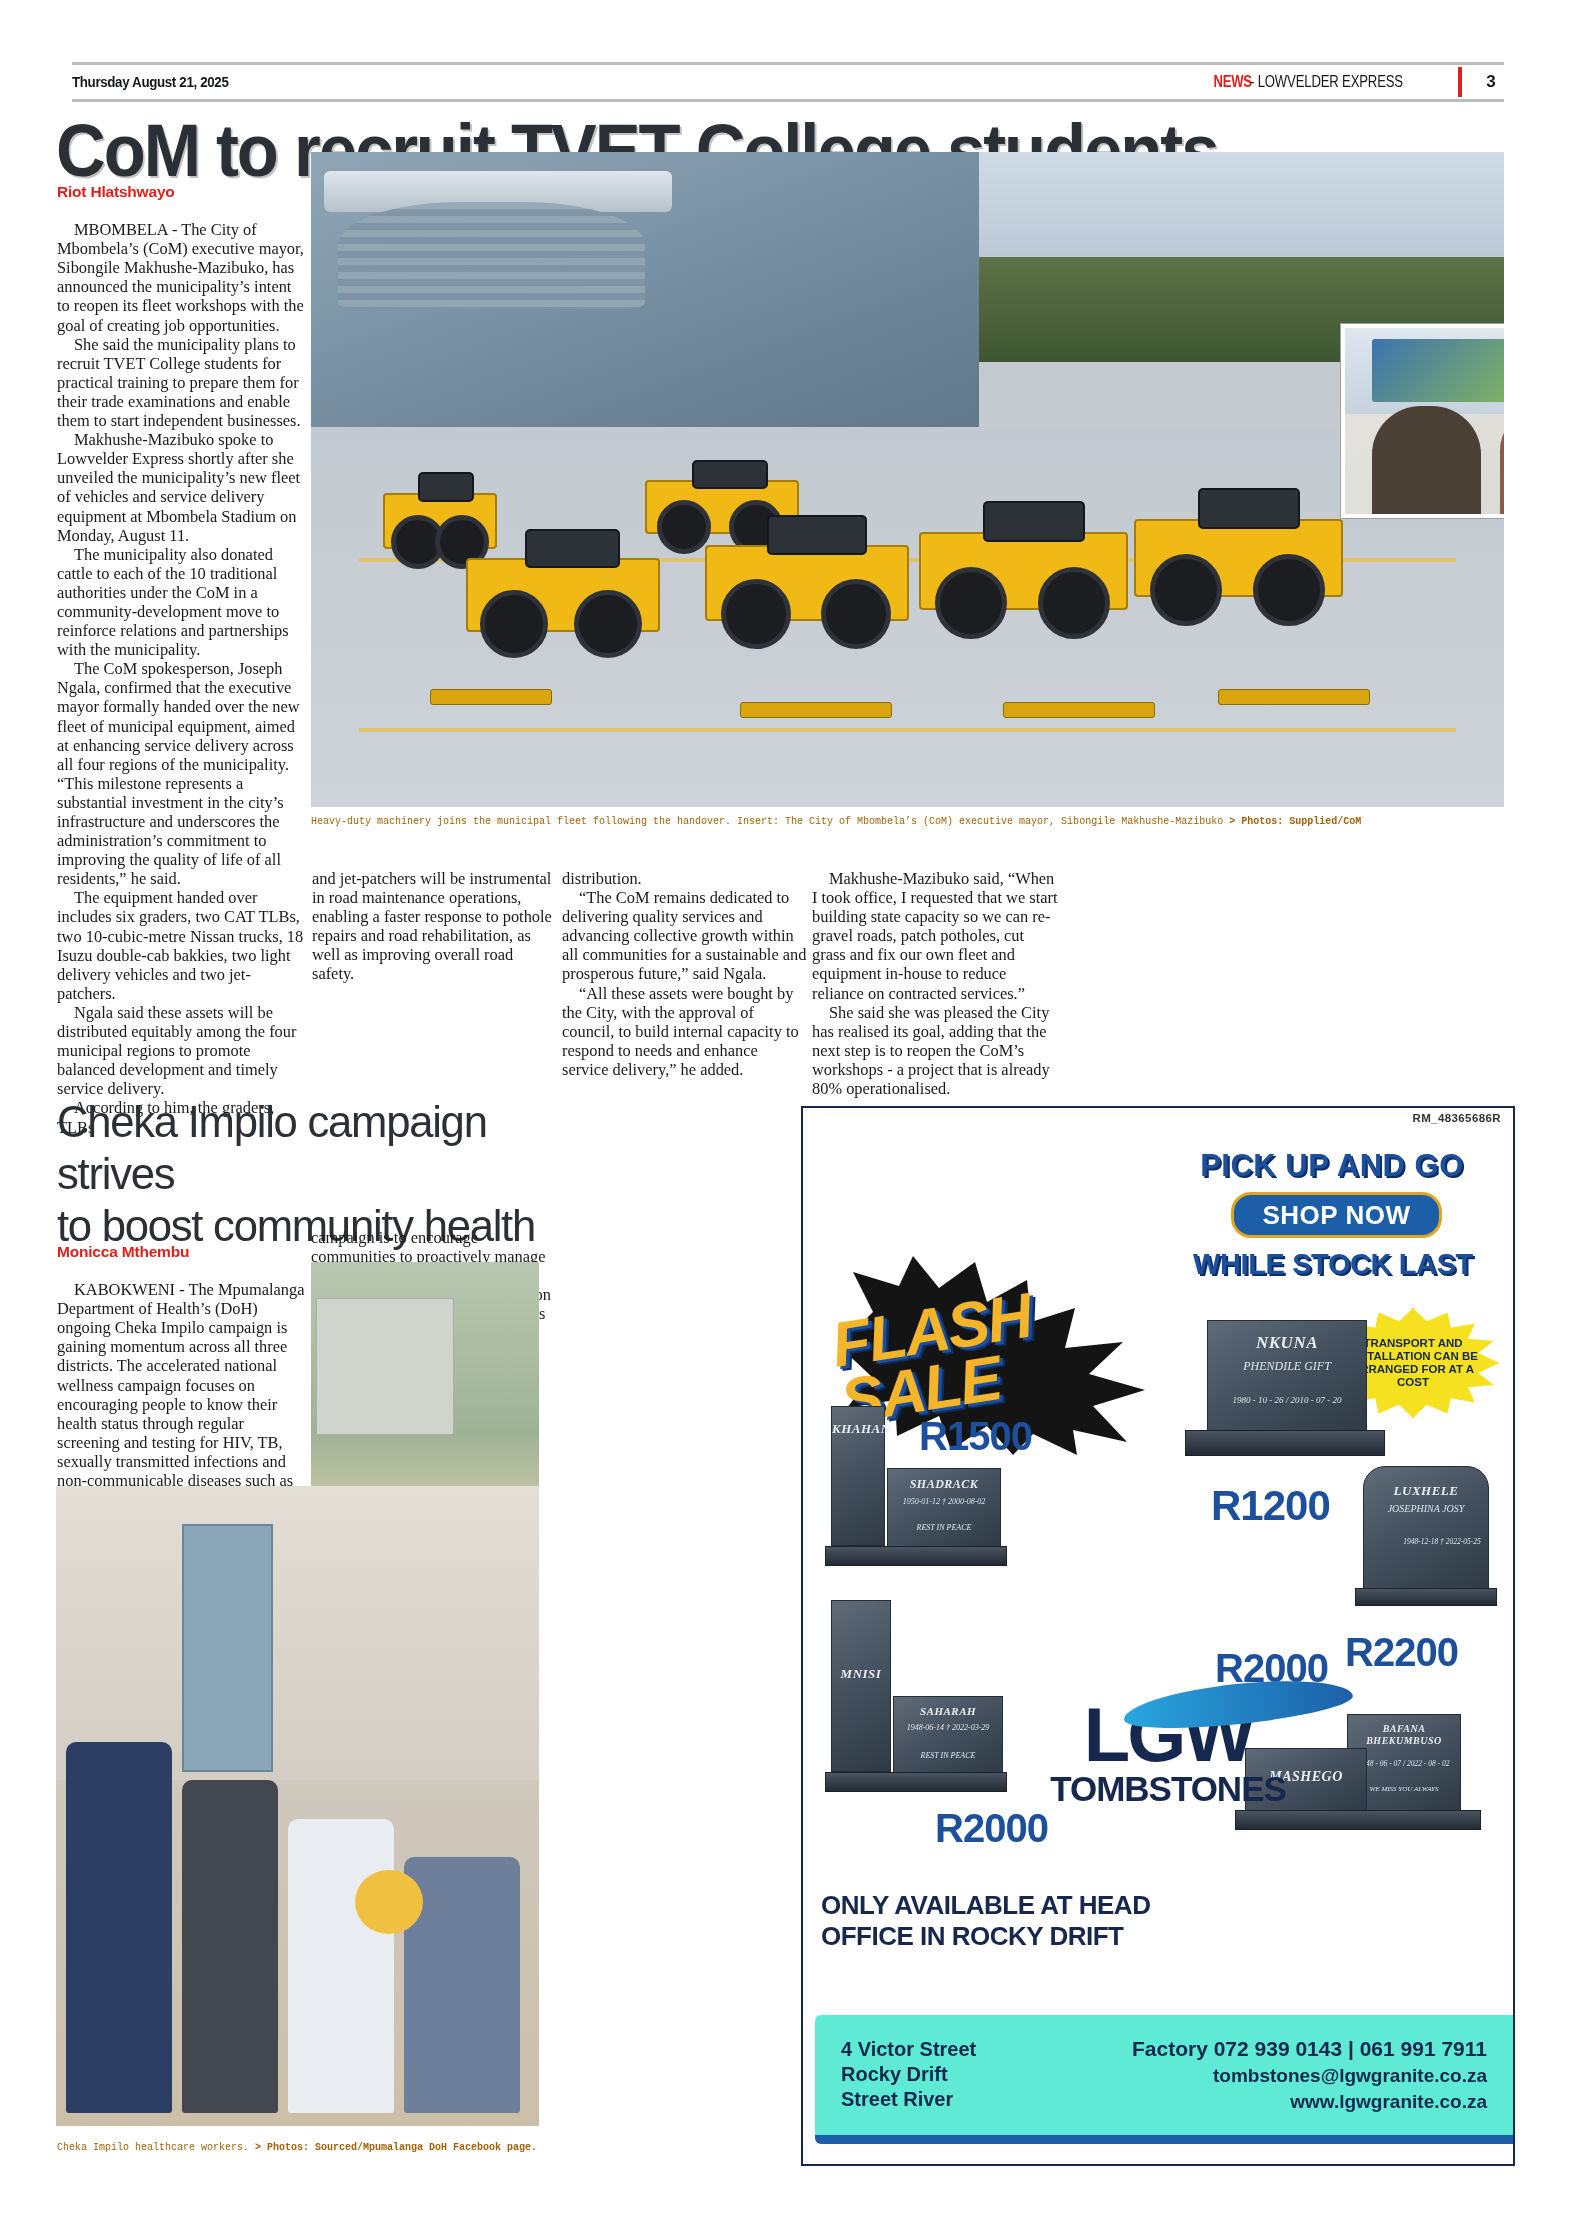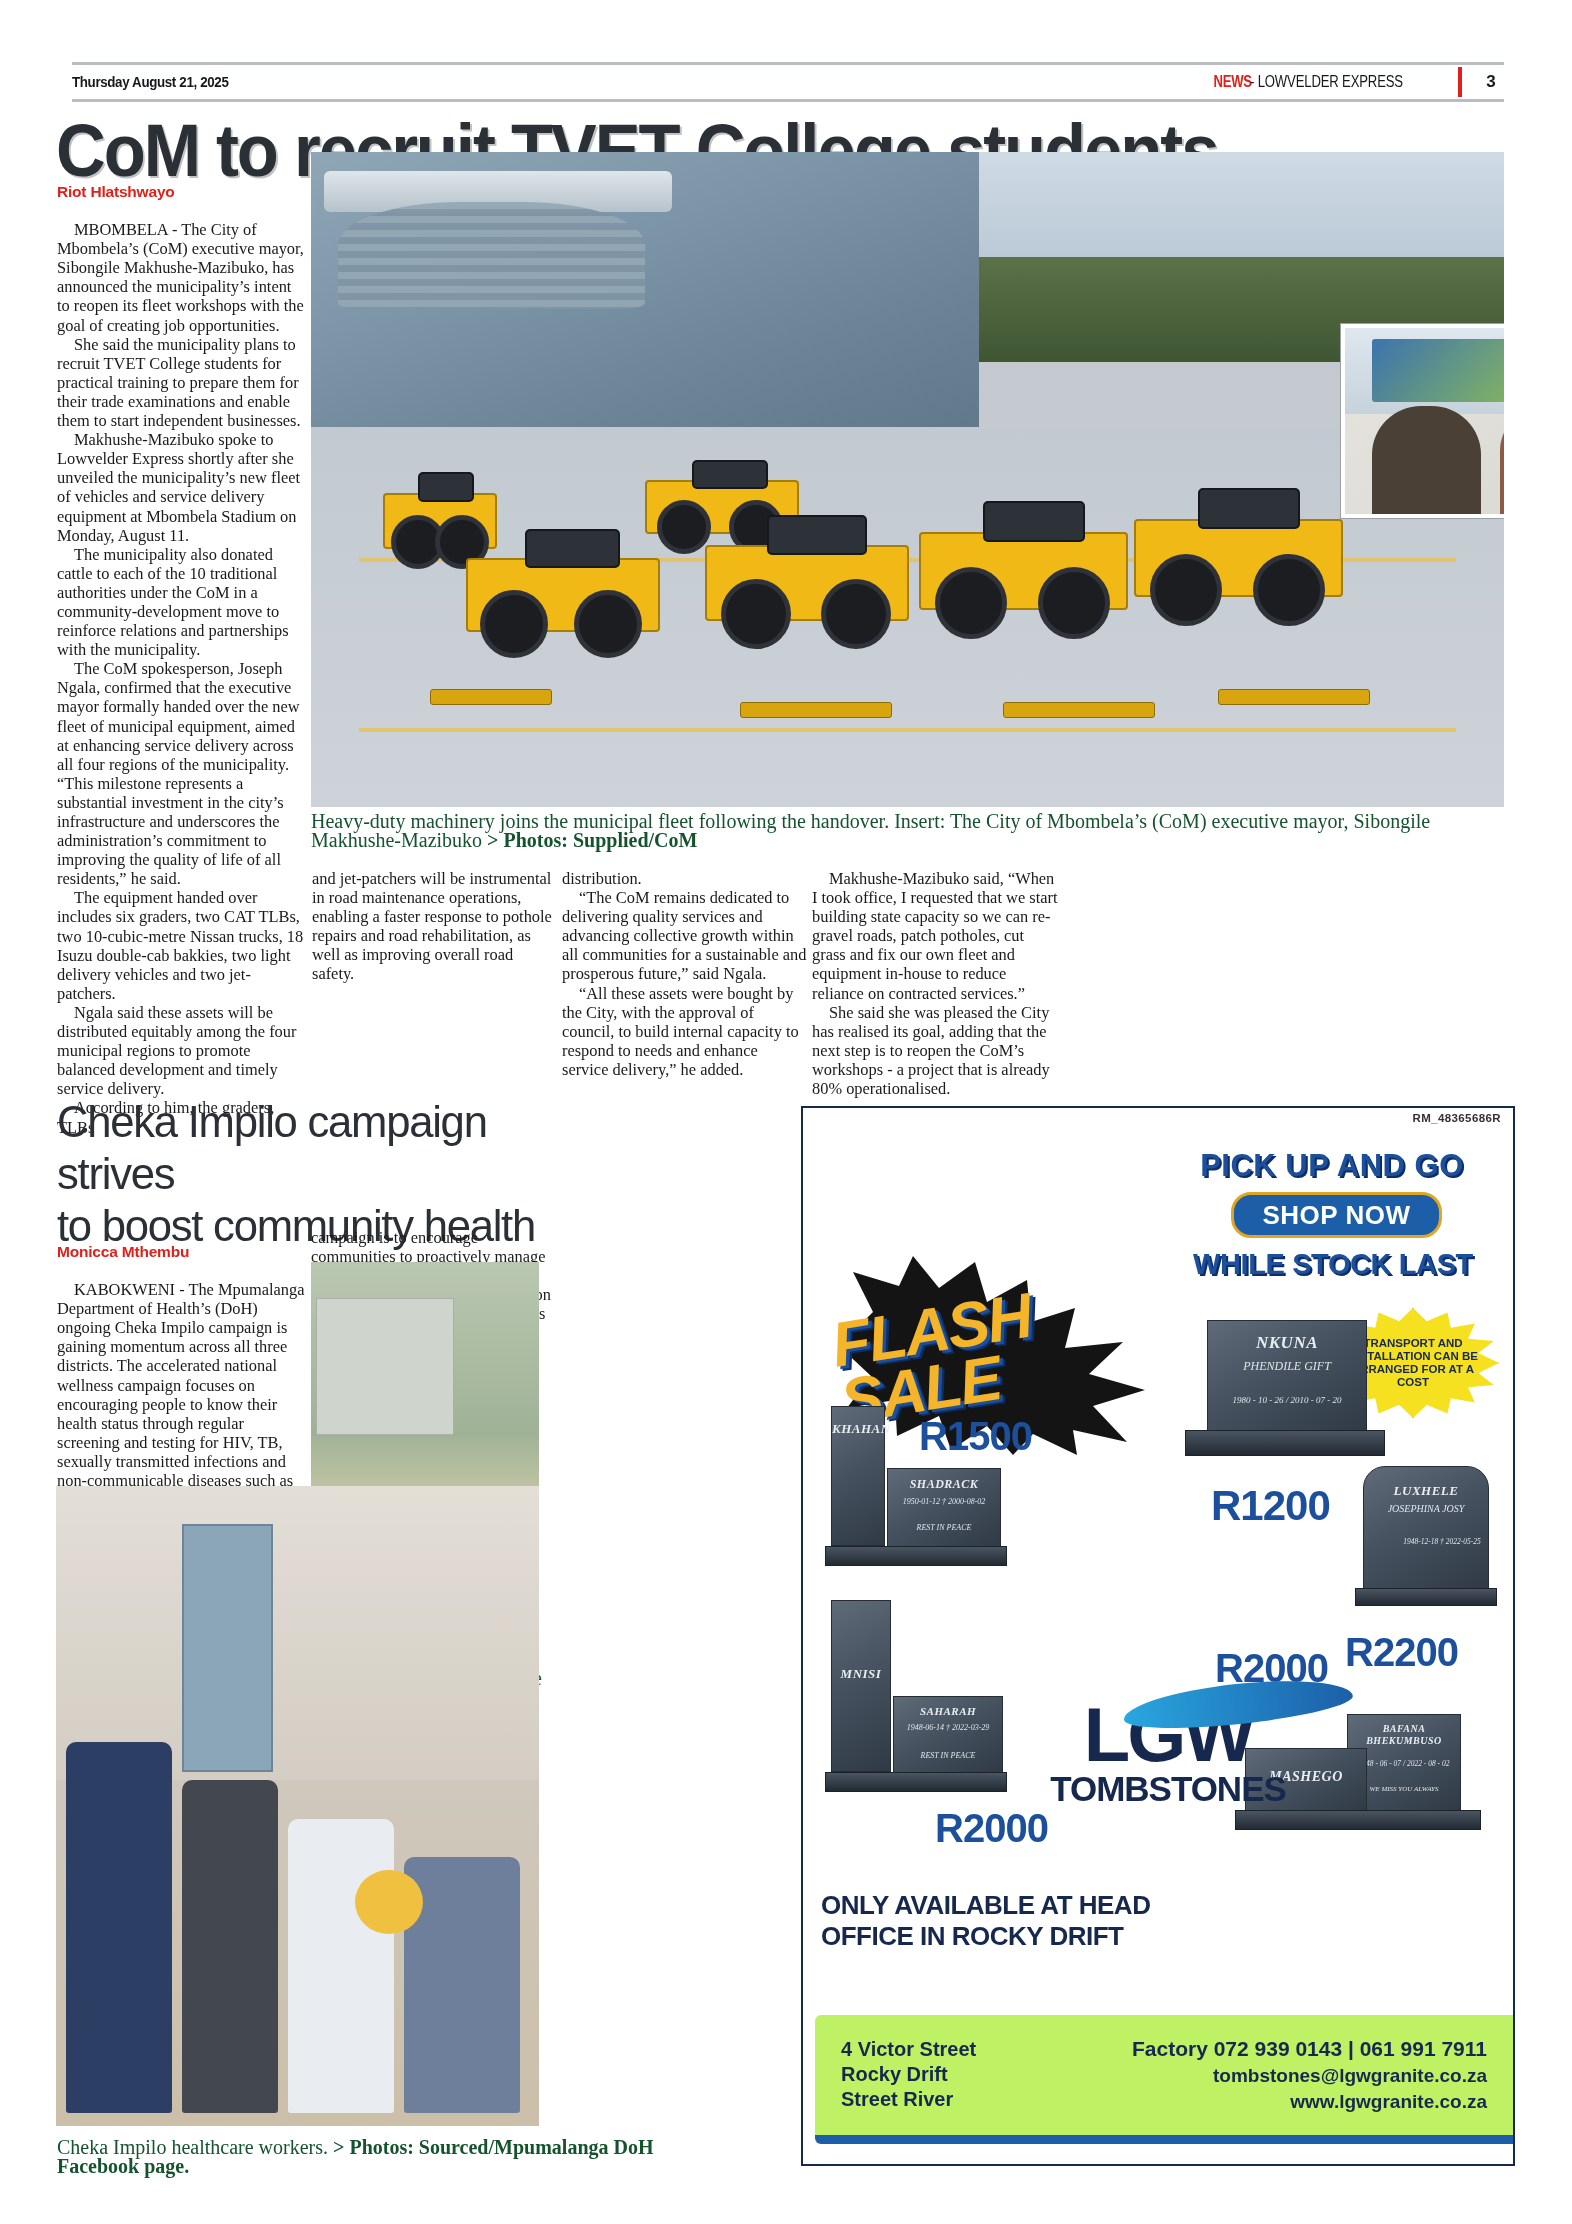--- a/index.html
+++ b/index.html
@@ -77,21 +77,21 @@
   .hc-bg{position:absolute;inset:0;background:linear-gradient(180deg,#b9c7b0 0%,#9fb296 38%,#d9cfae 60%,#d3c59c 100%);}
   .hc-build{position:absolute;left:2%;top:8%;width:60%;height:30%;background:#cfd4cc;border:1px solid #aab0a6;}
   .hc-person{position:absolute;bottom:4%;background:#2e4a86;border-radius:8px 8px 2px 2px;}
   .hc-head{position:absolute;top:-14px;left:50%;transform:translateX(-50%);width:15px;height:15px;border-radius:50%;background:#513225;}
   #photo3{left:56px;top:1486px;width:483px;height:640px;}
   .hc2-bg{position:absolute;inset:0;background:linear-gradient(180deg,#dcd6cc 0%,#cfc8bd 45%,#cbbfa9 100%);}
   .hc2-wall{position:absolute;left:0;top:0;width:100%;height:46%;background:linear-gradient(180deg,#e3ded6,#d3cdc3);}
   .hc2-door{position:absolute;left:26%;top:6%;width:18%;height:38%;background:#8aa6b8;border:2px solid #6d8597;}
   .hc2-person{position:absolute;bottom:2%;border-radius:10px 10px 3px 3px;}
 
-  .cap{position:absolute;font-family:Liberation Serif, serif;font-size:20px;line-height:19px;color:#14532d;}
+  .cap{position:absolute;font-family:Liberation Mono, monospace;font-size:10px;line-height:19px;color:#a16207;}
   .cap b{font-weight:bold;}
   #cap1{left:311px;top:812px;width:1190px;}
   #cap2{left:315px;top:1663px;width:222px;background:#fff;padding:6px 6px 8px 6px;}
   #cap3{left:57px;top:2138px;width:600px;}
 
   
   .hl2{position:absolute;left:57px;top:1096px;width:500px;
       font-family:"Liberation Sans",sans-serif;font-size:45px;line-height:52px;color:#2b2f36;
       letter-spacing:-1.3px;transform:scaleX(0.97);transform-origin:left top;}
   #a2c1{left:57px;top:1242px;width:248px;}
@@ -138,21 +138,21 @@
   .lgw-logo{position:absolute;left:188px;top:570px;width:330px;text-align:center;}
   .lgw-word{font-family:"Liberation Sans",sans-serif;font-weight:bold;font-size:76px;color:#16284e;
       letter-spacing:-3px;line-height:70px;}
   .lgw-sub{font-family:"Liberation Sans",sans-serif;font-weight:bold;font-size:35px;color:#16284e;
       letter-spacing:-1px;line-height:38px;}
   .lgw-swoosh{position:absolute;left:120px;top:-16px;width:230px;height:40px;
       background:linear-gradient(90deg,#29a7e0,#1c5fa8);border-radius:50% 50% 50% 50%/60% 60% 40% 40%;transform:rotate(-6deg);}
   .only-avail{position:absolute;left:6px;top:760px;width:330px;
       font-family:"Liberation Sans",sans-serif;font-weight:bold;font-size:26px;line-height:31px;
       color:#16284e;letter-spacing:-.5px;}
-  .ad-footer{position:absolute;left:0;bottom:8px;width:752px;height:120px;background:#bef264;
+  .ad-footer{position:absolute;left:0;bottom:8px;width:752px;height:120px;background:#5eead4;
       border-radius:6px;border-bottom:9px solid #1c5fa8;}
   .ft-addr{position:absolute;left:26px;top:22px;font-family:"Liberation Sans",sans-serif;
       font-weight:bold;font-size:20px;line-height:25px;color:#16284e;}
   .ft-contact{position:absolute;left:292px;top:20px;width:380px;text-align:right;
       font-family:"Liberation Sans",sans-serif;font-weight:bold;color:#16284e;}
   .ft-phone{font-size:21px;line-height:28px;text-align:right;}
   .ft-mail{font-size:19px;line-height:26px;}
   .ft-web{font-size:19px;line-height:26px;}
 </style>
 </head>

